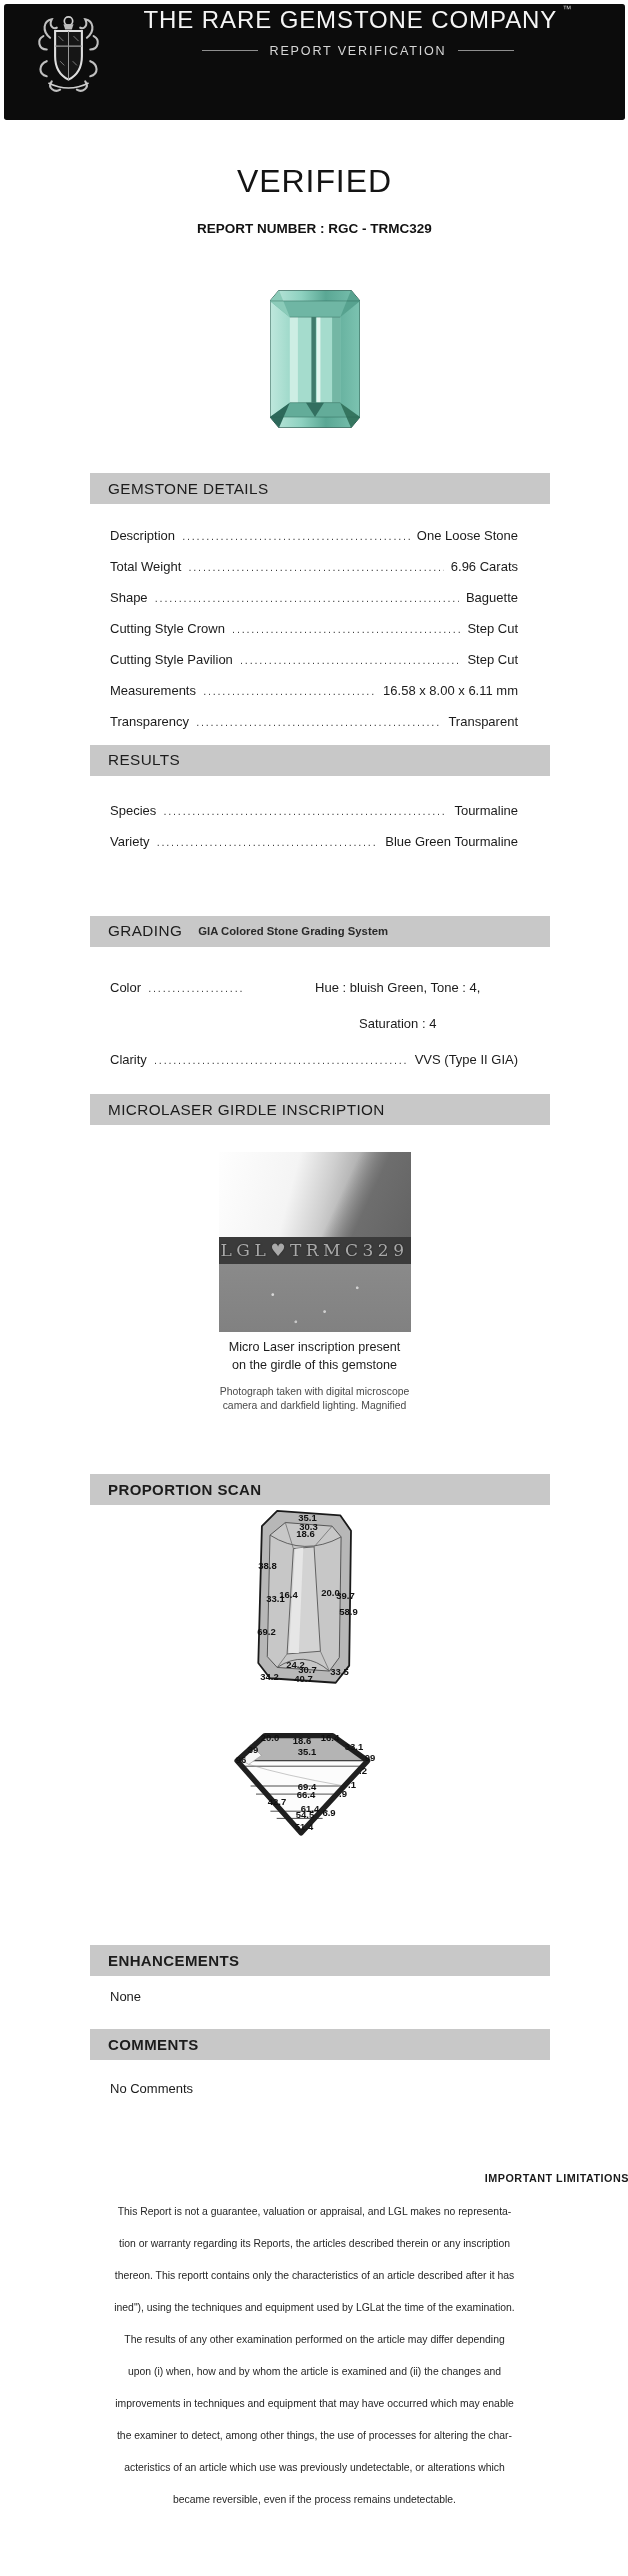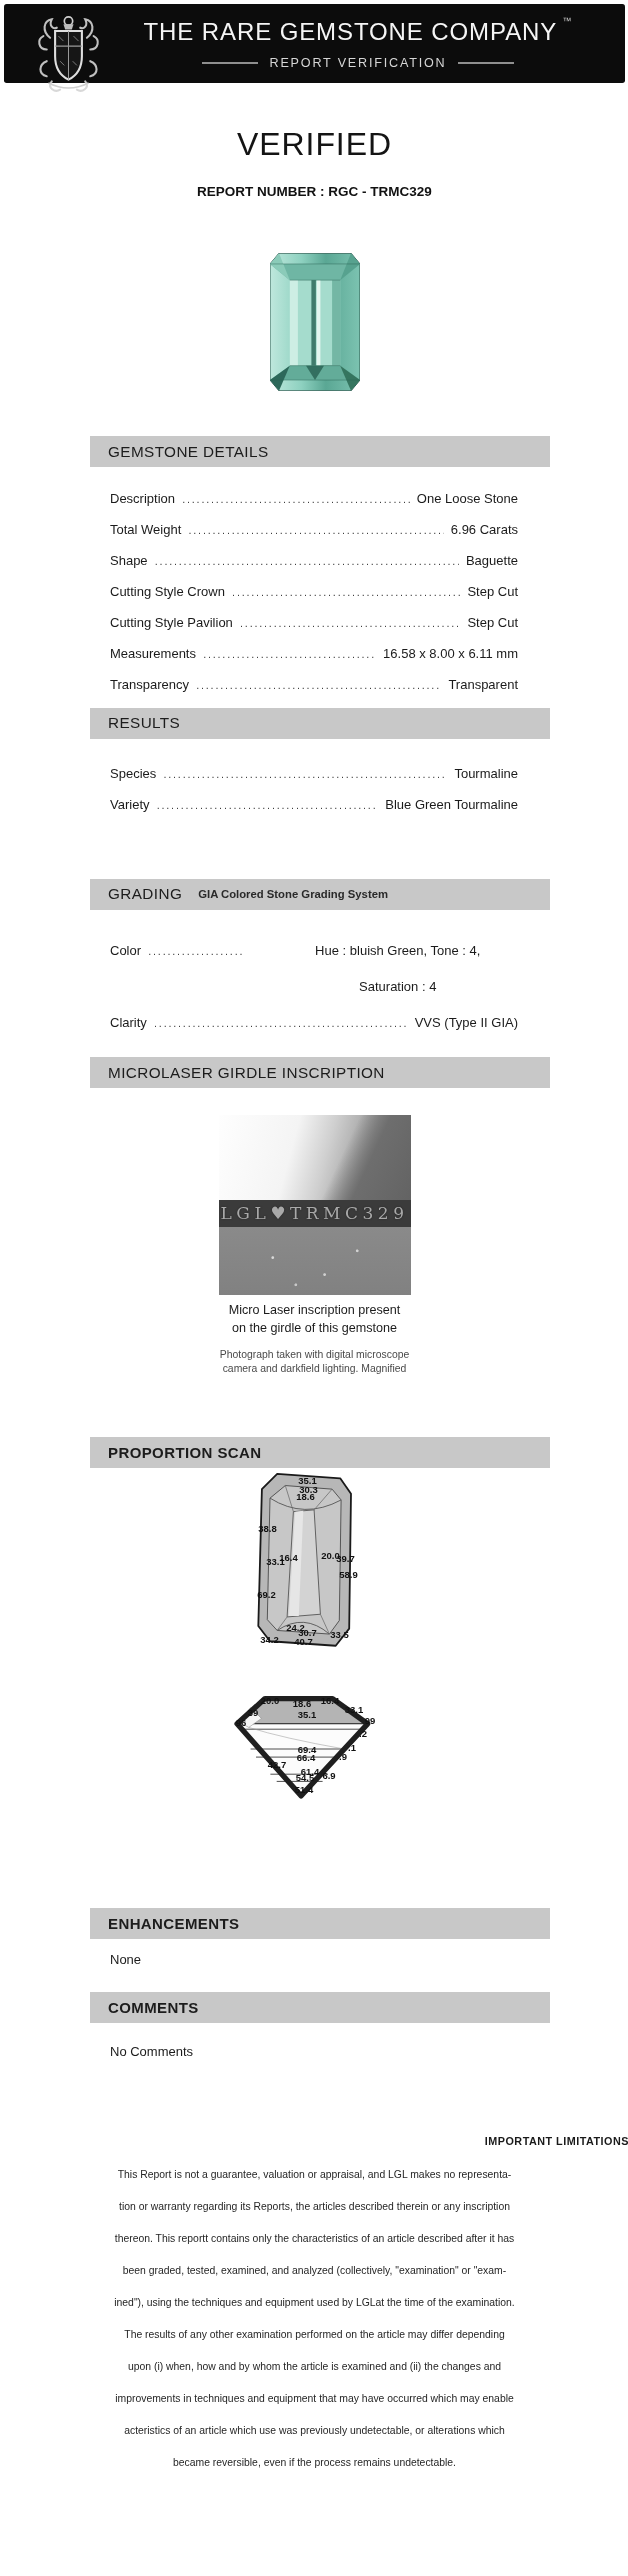--- a/index.html
+++ b/index.html
@@ -1,21 +1,21 @@
 <!DOCTYPE html>
 <html style="font-size:14.4px"><head>
 <meta charset="utf-8">
 <style>
   html,body{margin:0;padding:0;background:#ffffff;}
   body{width:629px;min-height:2576px;font-family:"Liberation Sans","DejaVu Sans",sans-serif;color:#1b1b1b;}
   .page{position:relative;width:629px;}
 
   
-  .topbar{margin:3.6px 3.6px 0 3.6px;height:79px;background:#0c0c0c;border-radius:2.7px;
-          display:flex;align-items:center;position:relative;}
+  .topbar{margin:3.6px 3.6px 0 3.6px;height:116px;background:#0c0c0c;border-radius:2.7px;
+          display:flex;align-items:flex-start;position:relative;}
   .crest{position:absolute;left:31px;top:7.2px;width:67px;height:87px;}
   .title-wrap{flex:1;padding-left:87px;text-align:center;}
   .company{color:#f5f5f5;font-size:24px;letter-spacing:0.9px;white-space:nowrap;}
   .tm{font-size:9px;vertical-align:16px;color:#cccccc;margin-left:5.4px;}
   .subtitle-row{margin-top:10px;display:flex;align-items:center;justify-content:center;gap:11.7px;}
   .hline{width:56px;height:1.8px;background:#8f8f8f;}
   .subtitle{color:#d6d6d6;font-size:12.6px;letter-spacing:1.8px;white-space:nowrap;}
 
   
   .verified{margin-top:43px;text-align:center;font-size:32px;letter-spacing:0.9px;color:#141414;}
@@ -289,24 +289,24 @@
     <div class="bar bold">COMMENTS</div>
     <div class="plain-value" style="padding-top:20px;">No Comments</div>
   </section>
 
   <div class="limitations">
     <div class="limit-title">IMPORTANT LIMITATIONS</div>
     <div class="limit-lines">
         <div>This Report is not a guarantee, valuation or appraisal, and LGL makes no representa-</div>
         <div>tion or warranty regarding its Reports, the articles described therein or any inscription</div>
         <div>thereon. This reportt contains only the characteristics of an article described after it has</div>
-        <div>been graded, tested, examined, and analyzed (collectively, "examination" or "exam-</div>
         <div>ined"), using the techniques and equipment used by LGLat the time of the examination.</div>
         <div>The results of any other examination performed on the article may differ depending</div>
         <div>upon (i) when, how and by whom the article is examined and (ii) the changes and</div>
         <div>improvements in techniques and equipment that may have occurred which may enable</div>
+        <div>the examiner to detect, among other things, the use of processes for altering the char-</div>
         <div>acteristics of an article which use was previously undetectable, or alterations which</div>
         <div>became reversible, even if the process remains undetectable.</div>
       </div>
   </div>
 
 </div>
 
 
 </body></html>

